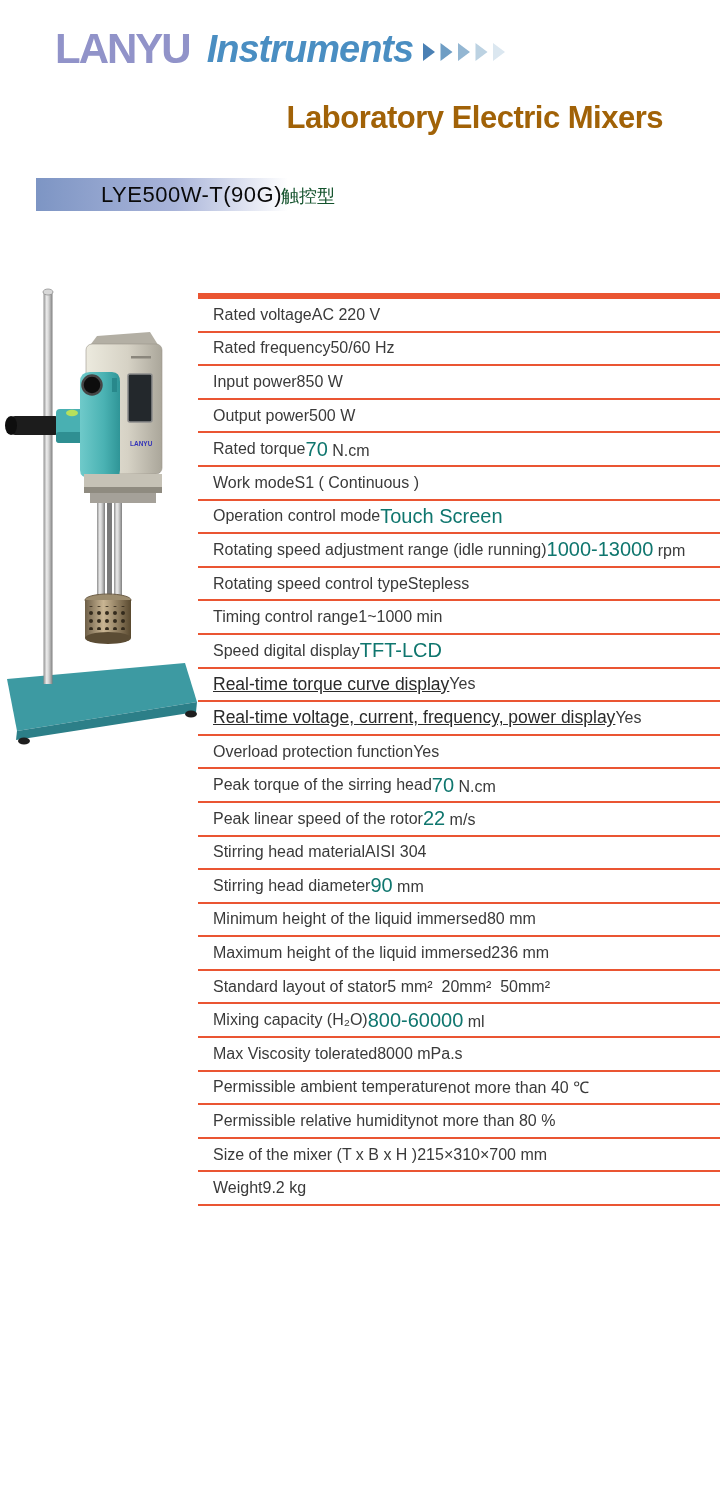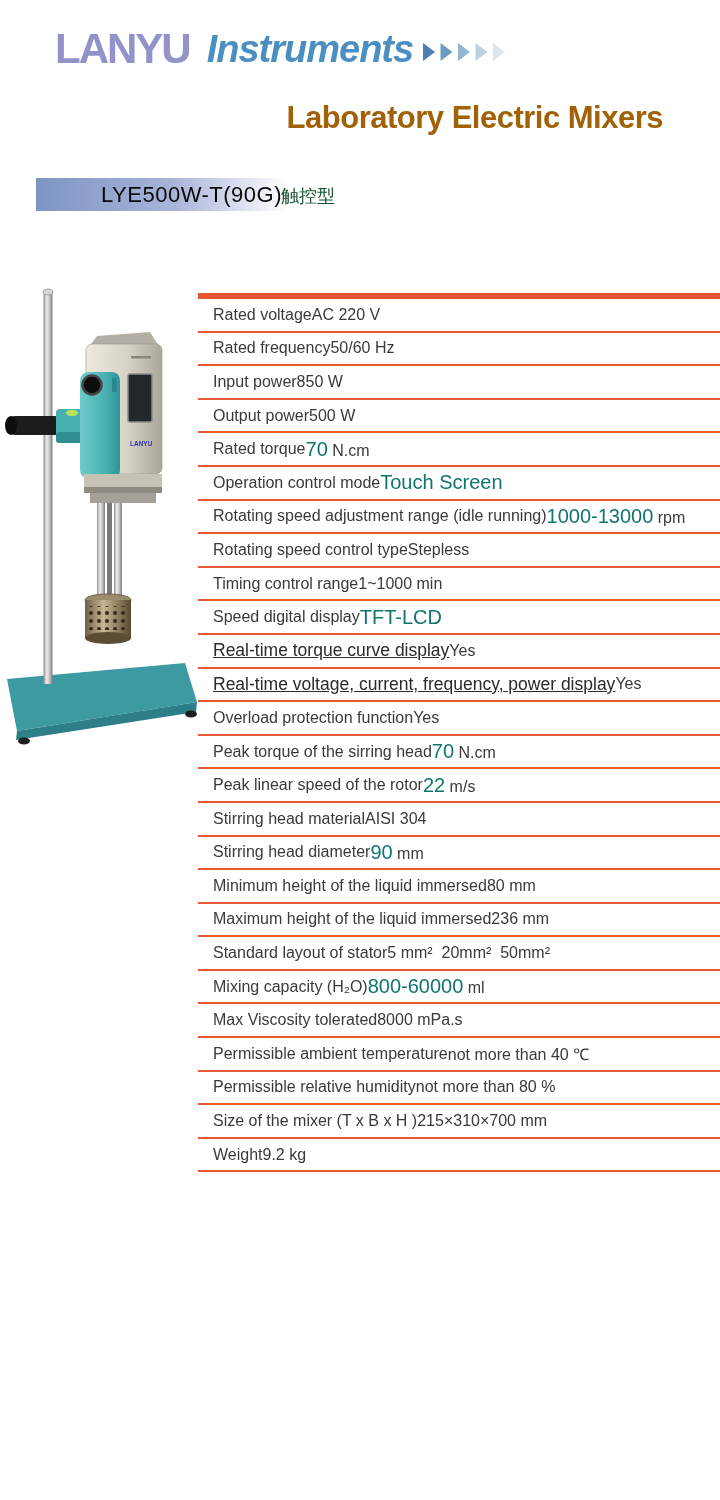--- a/index.html
+++ b/index.html
@@ -152,20 +152,24 @@
       </div>
       <div class="spec-row">
         <div class="spec-label">Output power</div>
         <div class="spec-value"><span>500 W</span></div>
       </div>
       <div class="spec-row">
         <div class="spec-label">Rated torque</div>
         <div class="spec-value"><span class="val-big">70</span><span> N.cm</span></div>
       </div>
       <div class="spec-row">
+        <div class="spec-label">Work mode</div>
+        <div class="spec-value"><span>S1 ( Continuous )</span></div>
+      </div>
+      <div class="spec-row">
         <div class="spec-label">Operation control mode</div>
         <div class="spec-value"><span class="val-big">Touch Screen</span></div>
       </div>
       <div class="spec-row">
         <div class="spec-label">Rotating speed adjustment range (idle running)</div>
         <div class="spec-value"><span class="val-big">1000-13000</span><span> rpm</span></div>
       </div>
       <div class="spec-row">
         <div class="spec-label">Rotating speed control type</div>
         <div class="spec-value"><span>Stepless</span></div>

